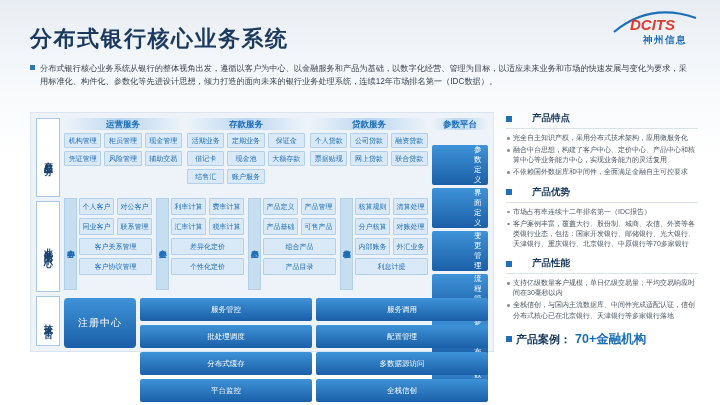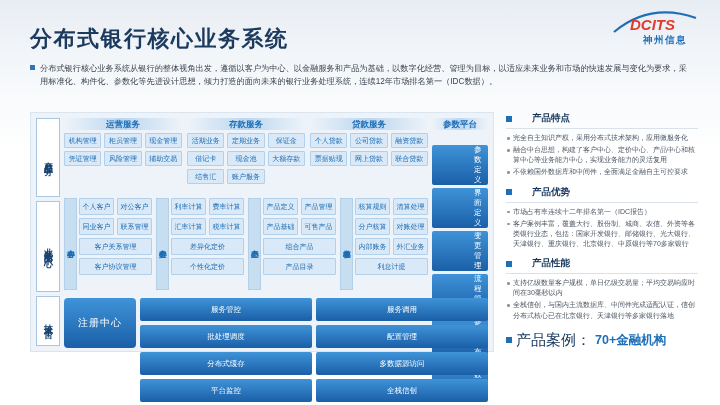--- a/index.html
+++ b/index.html
@@ -57,21 +57,21 @@
   .panel{position:absolute;left:506px;top:112px;width:192px;}
   .sec{margin-bottom:8px;}
   .sec-head{display:flex;align-items:center;gap:20px;border-bottom:1px solid #d9e2eb;
     padding-bottom:3px;margin-bottom:4px;}
   .sqb{width:6px;height:6px;background:#1d6fb8;flex:0 0 auto;}
   .sec-title{font-size:9.5px;font-weight:bold;color:#16365c;}
   .bullet{position:relative;padding-left:7px;font-size:7px;color:#4d5865;line-height:1.45;margin-bottom:2px;}
   .bullet::before{content:"";position:absolute;left:1px;top:4px;width:2.5px;height:2.5px;
     background:#8795a5;border-radius:50%;}
   .cases{display:flex;align-items:center;gap:4px;margin-top:10px;}
-  .cases-label{font-size:15px;font-weight:normal;color:#16365c;}
+  .cases-label{font-size:11px;font-weight:bold;color:#16365c;}
   .cases-value{font-size:12.5px;font-weight:bold;color:#1d6fb8;}
 </style>
 </head>
 <body>
 
 <div class="slide">
 
   <div class="logo">
     <svg width="90" height="40" viewBox="0 0 90 40">
       <path d="M4 24 Q40 -6 86 10" fill="none" stroke="#1d6fb8" stroke-width="2.2"></path>

